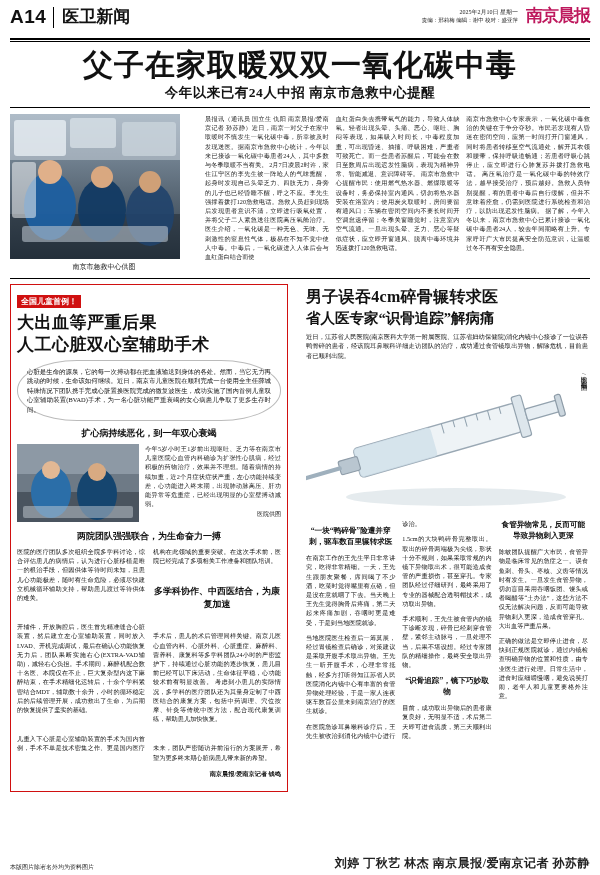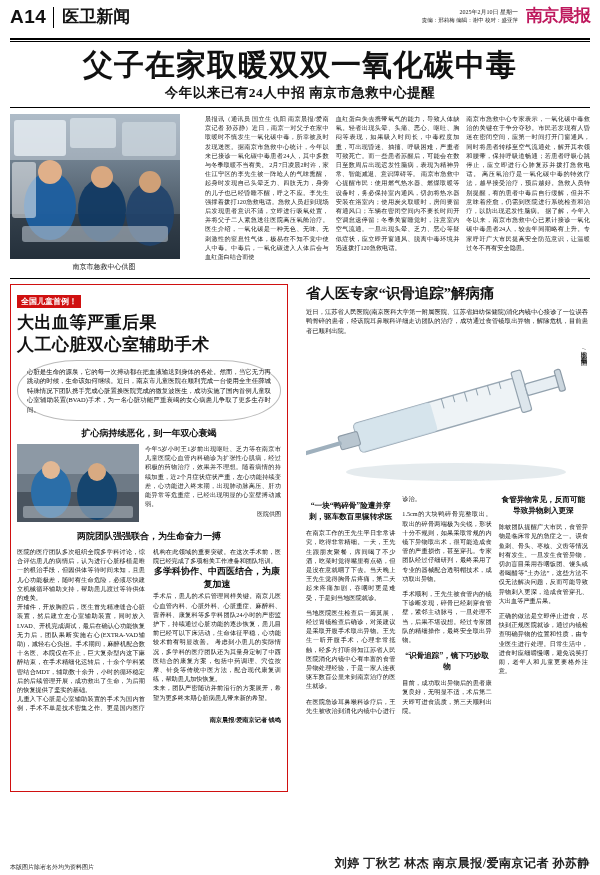--- a/index.html
+++ b/index.html
@@ -88,21 +88,21 @@
     text-align: center; font-size: 9px; font-weight: bold; line-height: 13px;
     margin: 5px 0 4px 0;
   }
   .left-photo {
     width: 122px; height: 78px; float: left; margin: 0 6px 3px 0;
     background: linear-gradient(160deg,#8e9aa6,#3d4854);
     position: relative; overflow: hidden;
   }
   .photo-cap-r { font-size: 6px; text-align: right; margin-top: 2px; }
   .cols2 { column-count: 2; column-gap: 8px; font-size: 6.2px; line-height: 9.2px; text-align: justify; }
-  .cols2 p { margin: 0 0 0 0; }
+  .cols2 p { margin: 0 0 20px 0; }
   .sig { text-align: right; font-size: 6.2px; font-weight: bold; margin-top: 3px; }
 
   
   .head-right {
     font-size: 16px; font-weight: bold; line-height: 21px; letter-spacing: .3px;
     margin: 2px 0 2px 0;
   }
   .head-right2 { font-size: 14.5px; font-weight: bold; line-height: 19px; }
   .right-lede {
     font-size: 6.3px; line-height: 9.4px; text-align: justify; margin: 4px 0 5px 0;
@@ -233,20 +233,21 @@
         <p class="subhead" style="text-align:center">多学科协作、中西医结合，为康复加速</p>
         <p>手术后，患儿的术后管理同样关键。南京儿医心血管内科、心脏外科、心脏重症、麻醉科、营养科、康复科等多学科团队24小时的严密监护下，持续通过心脏功能的逐步恢复，患儿目前已经可以下床活动，生命体征平稳，心功能较术前有明显改善。
 
 考虑到小患儿的实际情况，多学科的医疗团队还为其量身定制了中西医结合的康复方案，包括中药调理、穴位按摩、针灸等传统中医方法，配合现代康复训练，帮助患儿加快恢复。</p>
         <p>未来，团队严密随访并前沿行的方案展开，希望为更多终末期心脏病患儿带来新的希望。</p>
       </div>
       <div class="sig">南京晨报/爱南京记者 钱鸣</div>
     </div>
 
     <div class="pkg-right">
+      <div class="head-right">男子误吞4cm碎骨辗转求医</div>
       <div class="head-right2">省人医专家“识骨追踪”解病痛</div>
       <div class="right-lede">近日，江苏省人民医院(南京医科大学第一附属医院、江苏省妇幼保健院)消化内镜中心接诊了一位误吞鸭骨碎的患者，经该院耳鼻喉科详细走访团队的治疗，成功通过食管镜取出异物，解除危机，目前患者已顺利出院。</div>
 
       <div class="syringe-wrap">
         <svg width="280" height="150" viewBox="0 0 280 150" aria-hidden="true">
           <rect width="280" height="150" fill="#ffffff"></rect>
           <g transform="rotate(-16 140 75)">
             <rect x="48" y="58" width="168" height="30" rx="4" fill="#eef3f6" stroke="#9aa8b4" stroke-width="1.4"></rect>
             <rect x="48" y="58" width="80" height="30" rx="4" fill="#cfe0ea" opacity="0.8"></rect>
             <rect x="214" y="52" width="10" height="42" rx="2" fill="#dde6ec" stroke="#93a2ae" stroke-width="1.2"></rect>

